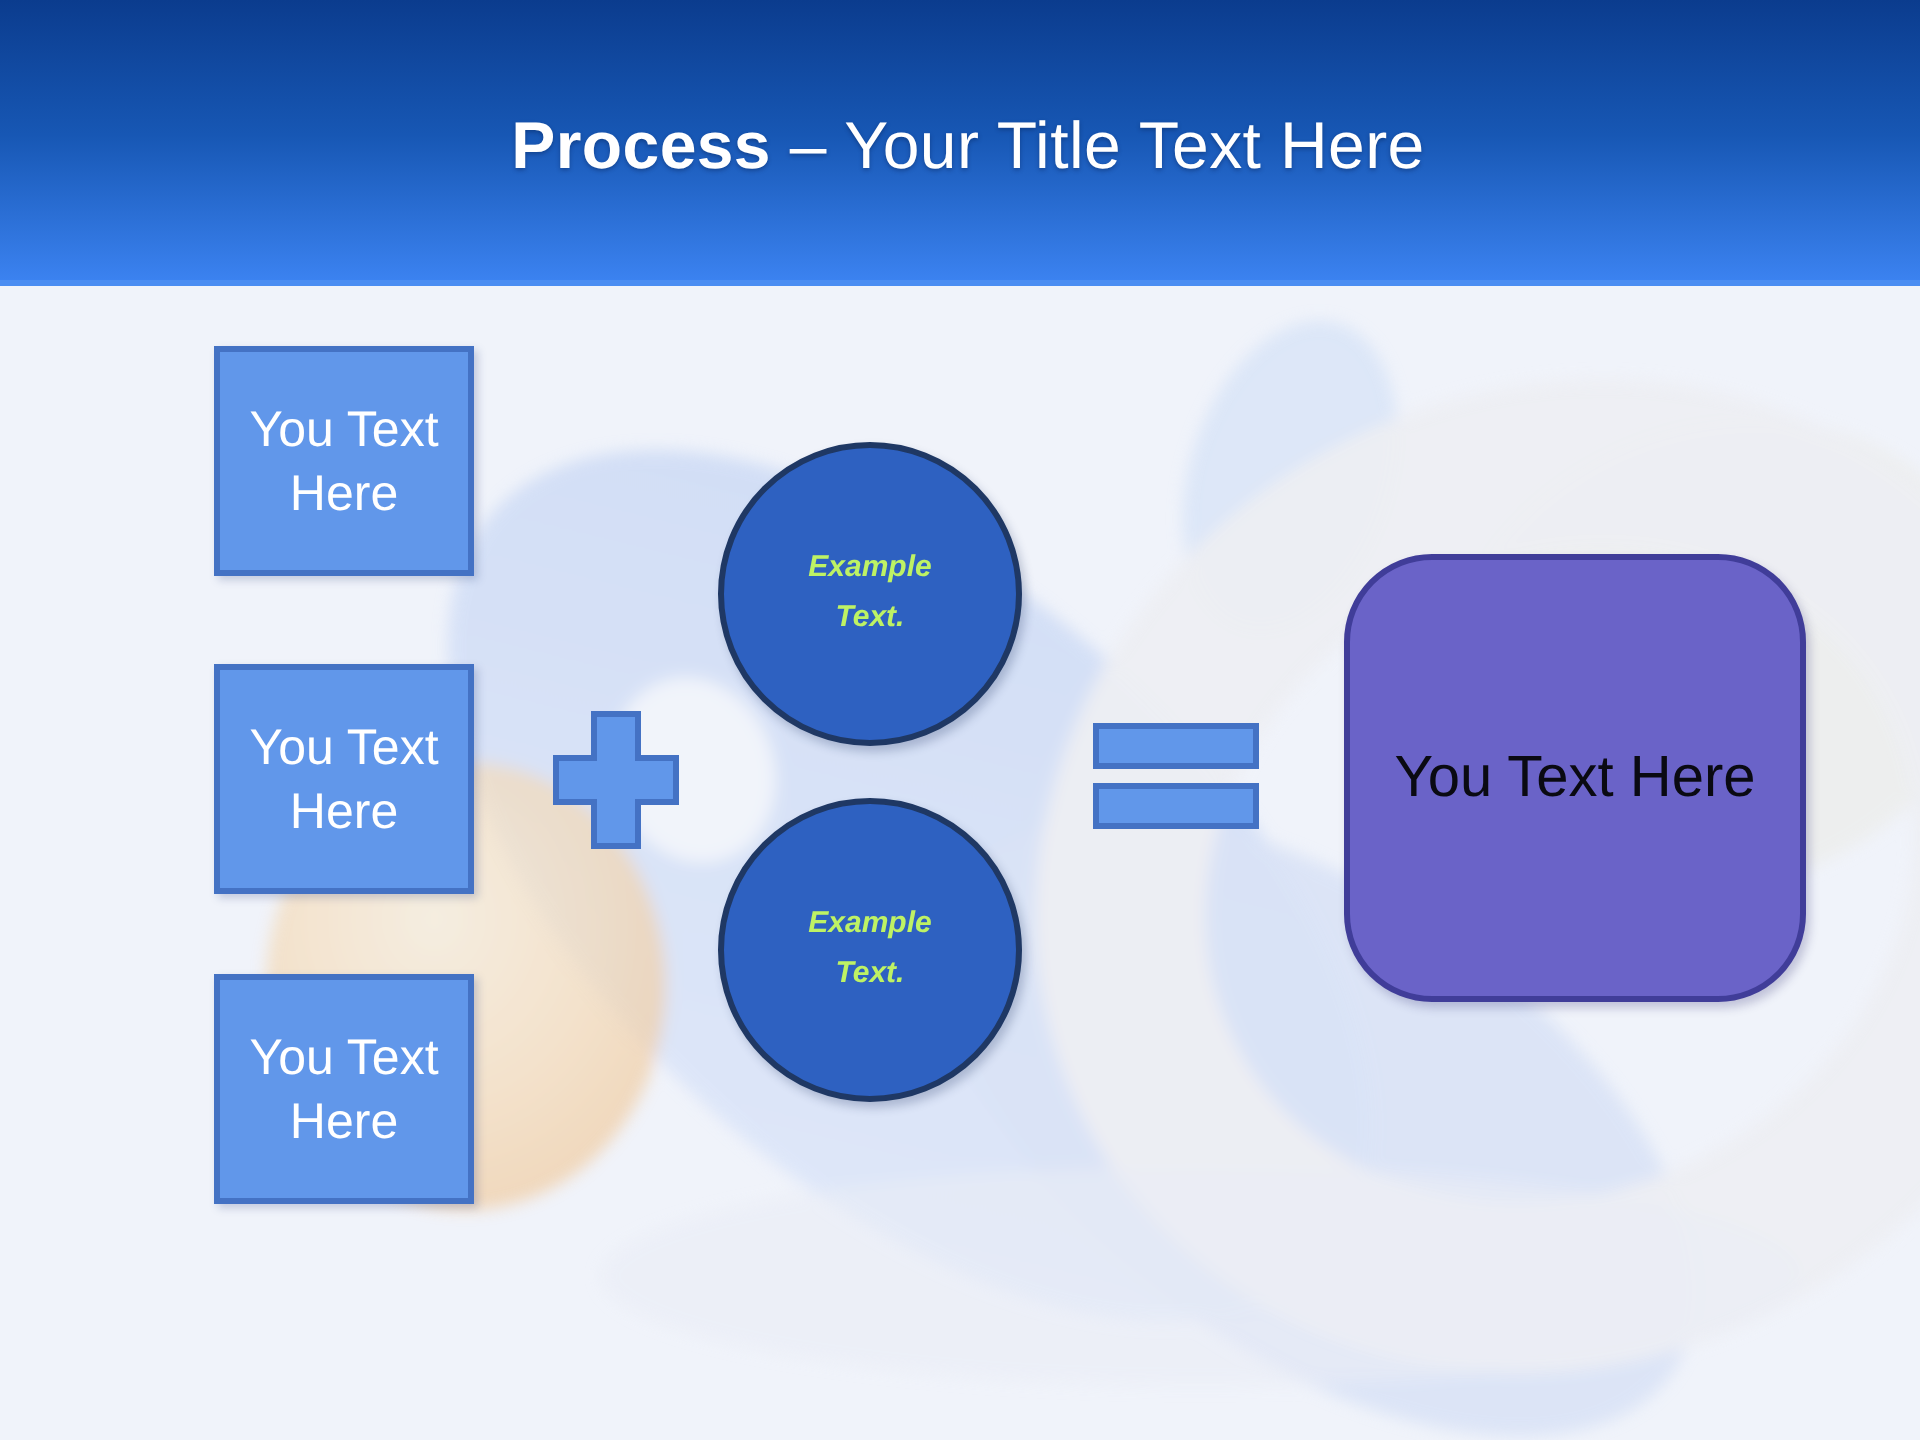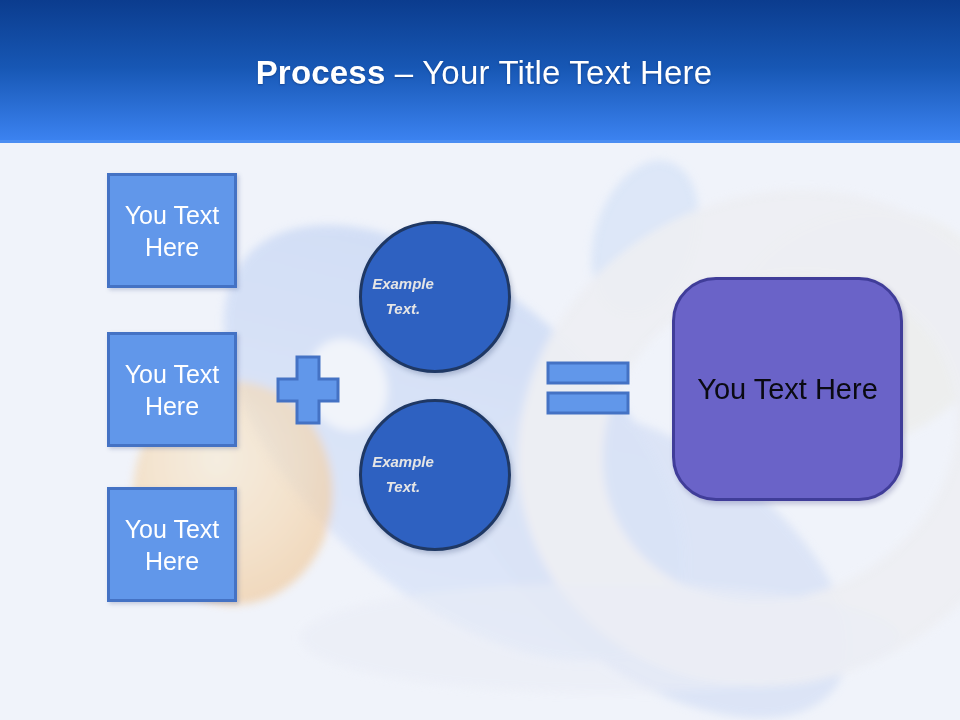--- a/index.html
+++ b/index.html
@@ -38,22 +38,22 @@
   }
   .sq .lbl{width:112px;}
   .sq1{top:173px;} .sq2{top:332px;} .sq3{top:487px;}
   
   .op-plus{position:absolute;left:276px;top:355px;}
   .op-eq{position:absolute;left:546px;top:361px;}
   
   .circle{
     position:absolute;left:359px;width:152px;height:152px;border-radius:50%;
     box-sizing:border-box;background:#2e61c1;border:3px solid #1f3864;
-    display:flex;align-items:center;text-align:center;
-    color:#e5e5e5;font-weight:700;font-style:italic;font-size:15px;line-height:1.65;
+    display:flex;align-items:center;justify-content:center;text-align:center;
+    color:#bef264;font-weight:700;font-style:italic;font-size:15px;line-height:1.65;
     box-shadow:2px 3px 5px rgba(30,50,100,.25);
   }
   .circle .lbl{width:82px;}
   .c1{top:221px;} .c2{top:399px;}
   
   .result{
     position:absolute;left:672px;top:277px;width:231px;height:224px;
     box-sizing:border-box;background:#6a63c8;border:3px solid #403d99;
     border-radius:44px;
     display:flex;align-items:center;justify-content:center;text-align:center;

